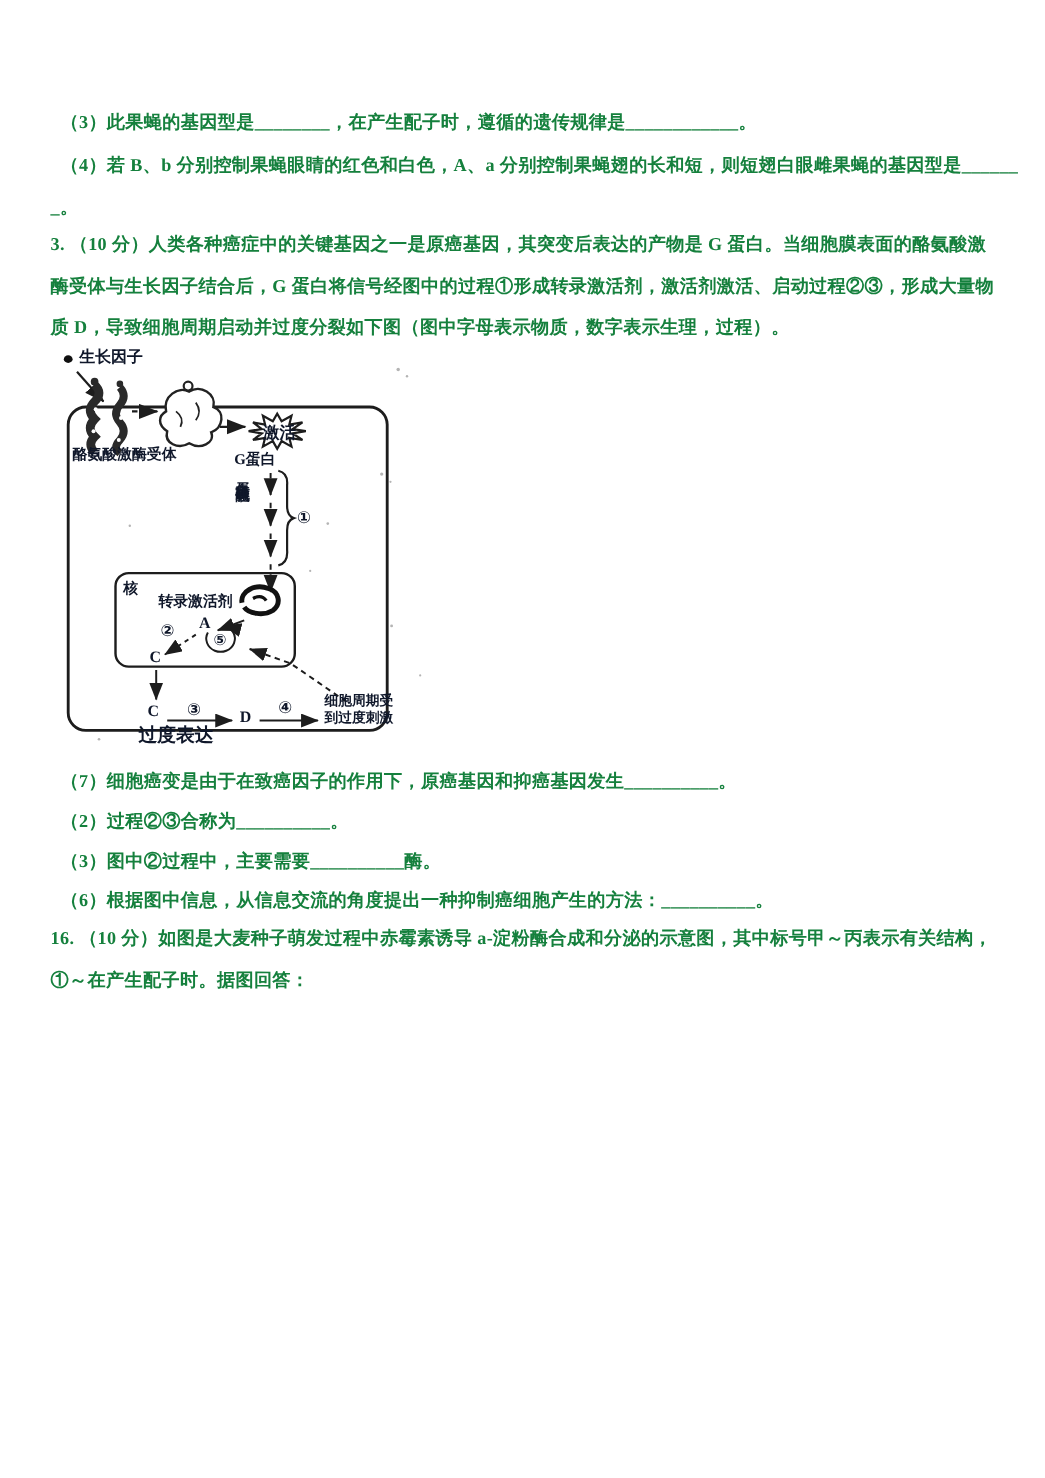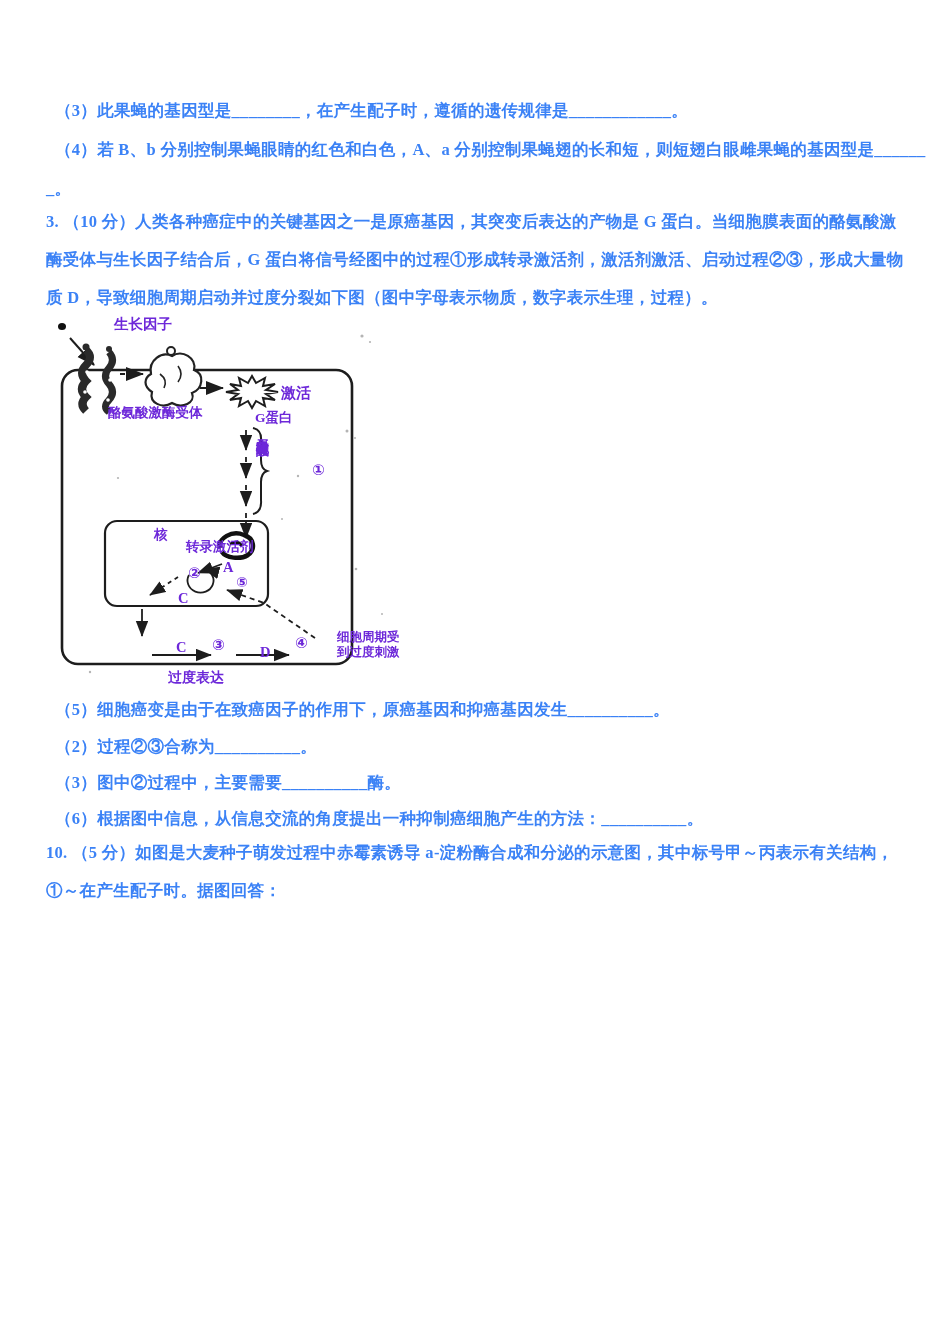--- a/index.html
+++ b/index.html
@@ -2,29 +2,28 @@
 <html><head>
 <meta charset="utf-8">
 <style>
   html,body{margin:0;padding:0;}
   body{
     width:950px;height:1344px;background:#ffffff;position:relative;overflow:hidden;
     font-family:"Liberation Serif","DejaVu Serif",serif;color:#161616;
   }
   .line{
     position:absolute;left:55px;white-space:nowrap;
-    font-size:16.5px;font-weight:700;letter-spacing:.3px;color:#3b82f6;
+    font-size:16.5px;font-weight:700;letter-spacing:.3px;color:#15803d;
   }
   .stem{left:46px;}
   .fig{position:absolute;left:50px;top:314px;width:400px;height:380px;}
   .fig svg{position:absolute;left:0;top:0;}
   .ftext{
-    position:absolute;font-weight:700;color:#6d28d9;white-space:nowrap;
+    position:absolute;font-weight:700;color:#0f172a;white-space:nowrap;
     font-family:"Liberation Serif","DejaVu Serif",serif;
-    margin-left:42px;
   }
   .vtext{
     writing-mode:vertical-rl;text-orientation:upright;letter-spacing:1px;white-space:normal;
   }
   .circnum{font-family:"DejaVu Sans",sans-serif;font-weight:700;}
   .dot{
     position:absolute;width:8px;height:7px;border-radius:50%;background:#101010;
   }
   .resultbox div{line-height:15px;}
 </style>
@@ -123,29 +122,29 @@
   <div class="ftext" style="left:163px;top:95px;font-size:13.5px">G蛋白</div>
   <div class="ftext vtext" style="left:161px;top:114px;font-size:13px;height:92px">蛋白质磷酸化</div>
   <div class="ftext circnum" style="left:220px;top:147px;font-size:15px">①</div>
   <div class="ftext" style="left:62px;top:212px;font-size:13.5px">核</div>
   <div class="ftext" style="left:94px;top:224px;font-size:13.5px">转录激活剂</div>
   <div class="ftext" style="left:131px;top:245px;font-size:14.5px">A</div>
   <div class="ftext circnum" style="left:96px;top:250px;font-size:15px">②</div>
   <div class="ftext circnum" style="left:144px;top:260px;font-size:14px">⑤</div>
   <div class="ftext" style="left:86px;top:276px;font-size:14.5px">C</div>
   <div class="ftext" style="left:84px;top:325px;font-size:14.5px">C</div>
-  <div class="ftext" style="left:76px;top:355px;font-size:14px">过度表达</div>
+  <div class="ftext" style="left:76px;top:343px;font-size:17px">过度表达</div>
   <div class="ftext circnum" style="left:120px;top:322px;font-size:15px">③</div>
   <div class="ftext" style="left:168px;top:330px;font-size:14.5px">D</div>
   <div class="ftext circnum" style="left:203px;top:320px;font-size:15px">④</div>
   <div class="ftext resultbox" style="left:245px;top:316px;font-size:12.5px">
     <div>细胞周期受</div>
     <div>到过度刺激</div>
   </div>
 </div>
 
-<div class="line" style="top:699px">（5）细胞癌变是由于在致癌因子的作用下，原癌基因和抑癌基因发生__________。</div>
+<div class="line" style="top:699px">（7）细胞癌变是由于在致癌因子的作用下，原癌基因和抑癌基因发生__________。</div>
 <div class="line" style="top:736px">（2）过程②③合称为__________。</div>
 <div class="line" style="top:772px">（3）图中②过程中，主要需要__________酶。</div>
 <div class="line" style="top:808px">（6）根据图中信息，从信息交流的角度提出一种抑制癌细胞产生的方法：__________。</div>
 
-<div class="line stem" style="top:842px">10. （5 分）如图是大麦种子萌发过程中赤霉素诱导 a-淀粉酶合成和分泌的示意图，其中标号甲～丙表示有关结构，</div>
+<div class="line stem" style="top:842px">16. （10 分）如图是大麦种子萌发过程中赤霉素诱导 a-淀粉酶合成和分泌的示意图，其中标号甲～丙表示有关结构，</div>
 <div class="line stem" style="top:880px">①～在产生配子时。据图回答：</div>
 
 </body></html>

